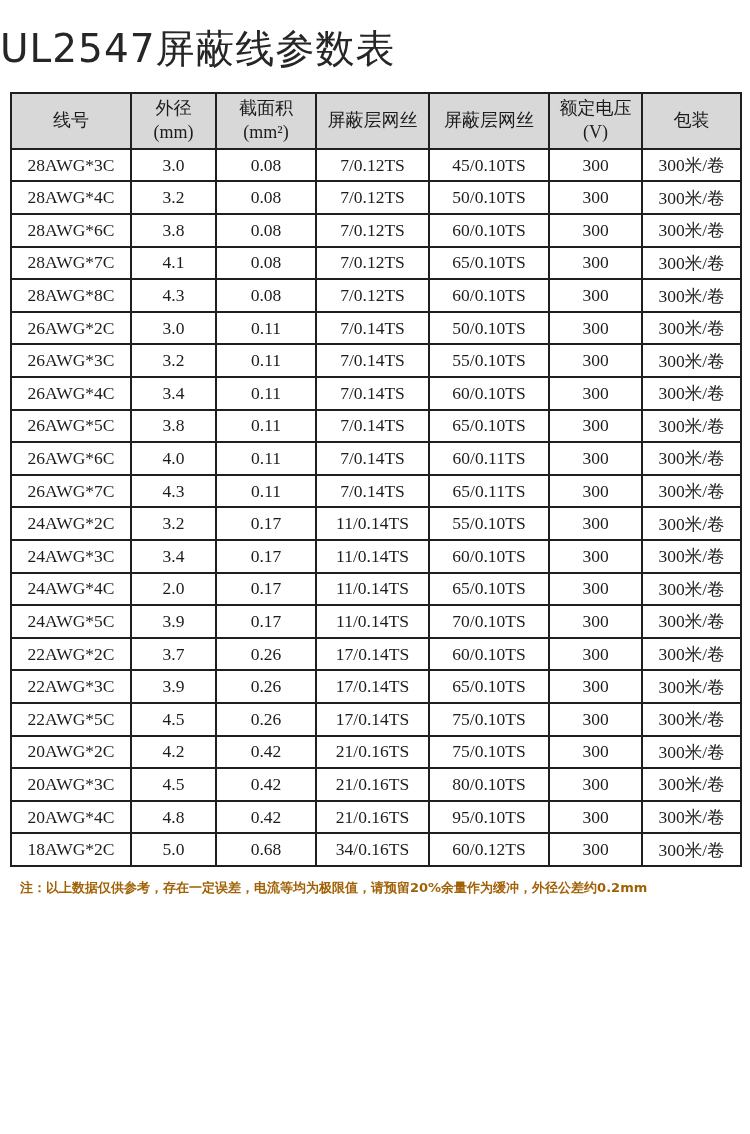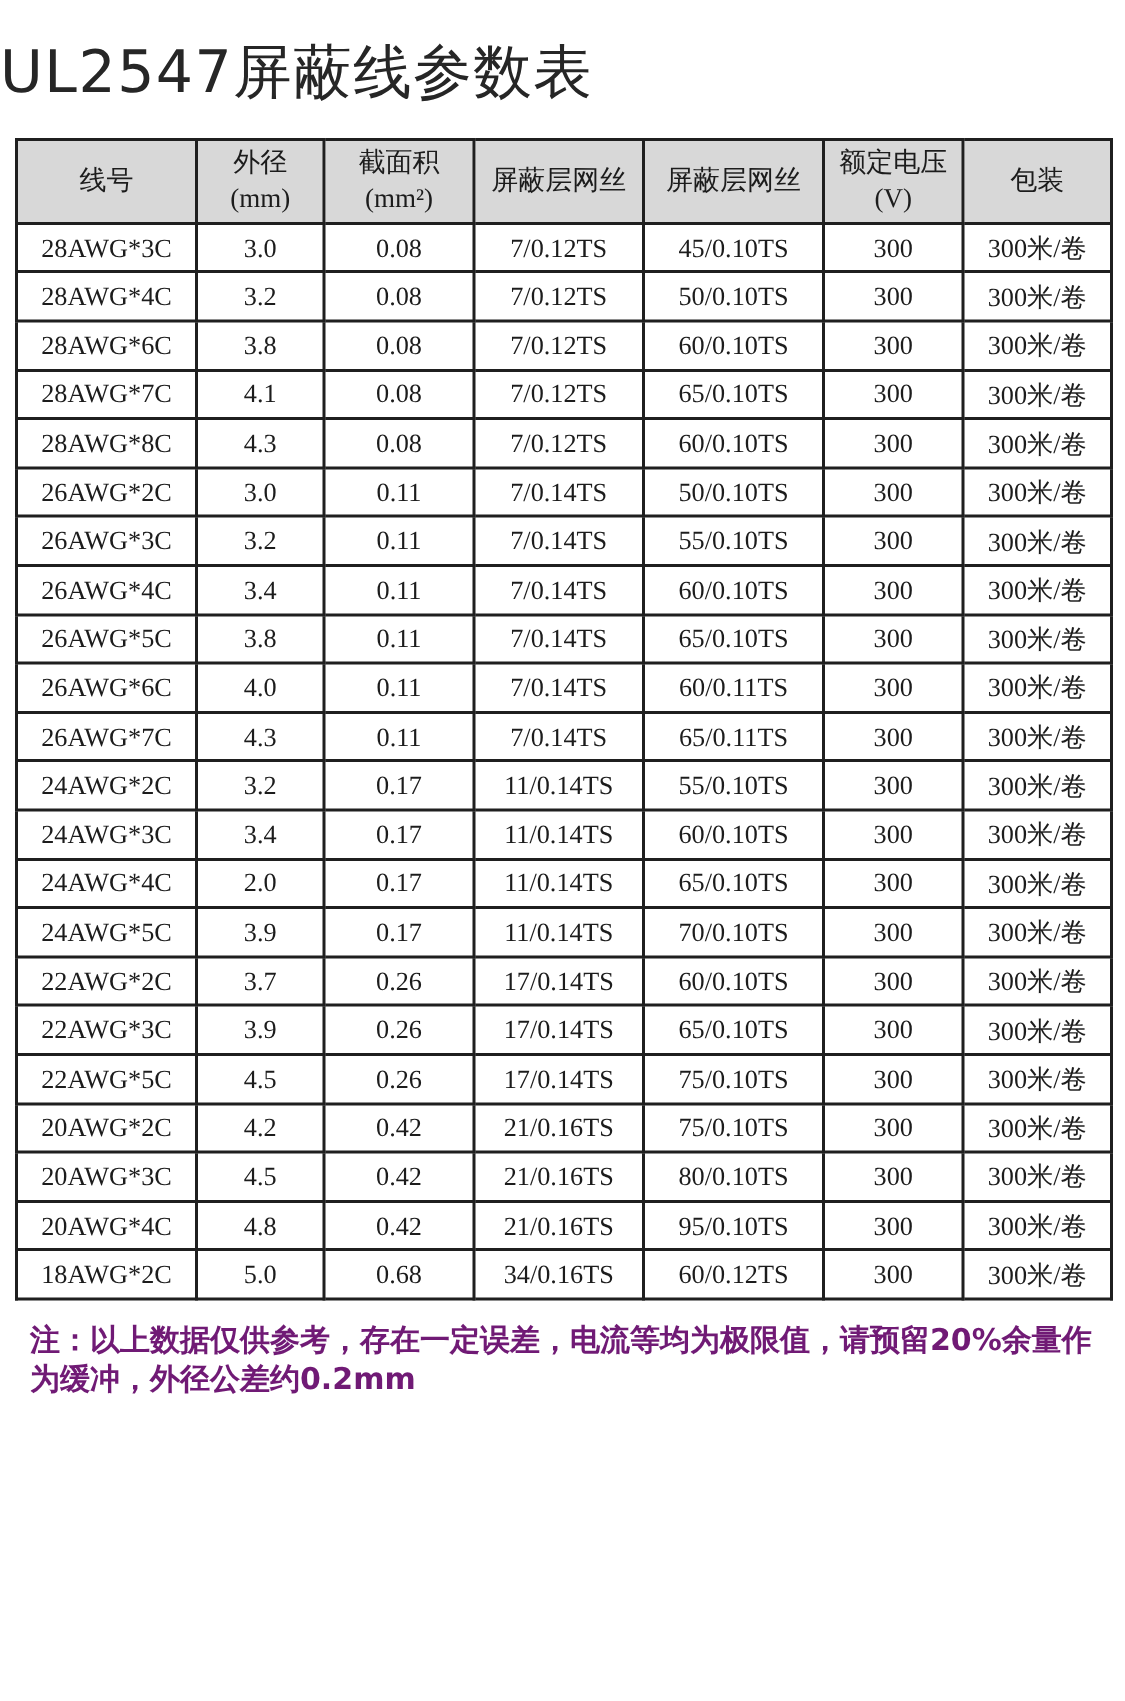--- a/index.html
+++ b/index.html
@@ -41,22 +41,22 @@
     white-space: pre-line;
   }
   .spec-table td {
     font-size: 17.5px;
     height: 32.6px;
     background: #ffffff;
   }
   .footnote {
     font-family: "DejaVu Sans", "Liberation Sans", sans-serif;
     font-weight: bold;
-    font-size: 20px;
-    color: #701a75;
+    font-size: 13px;
+    color: #a16207;
     margin: 13px 10px 0 20px;
     line-height: 1.3;
   }
 </style>
 </head>
 <body>
 
 <div class="page">
   <h1 class="page-title">UL2547屏蔽线参数表</h1>
 

